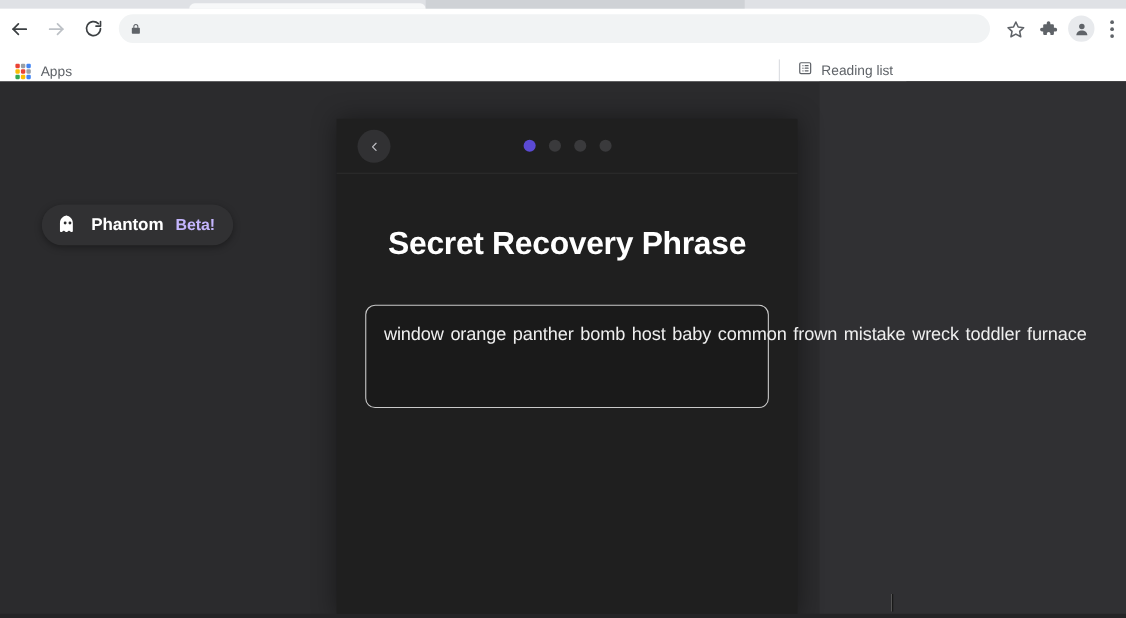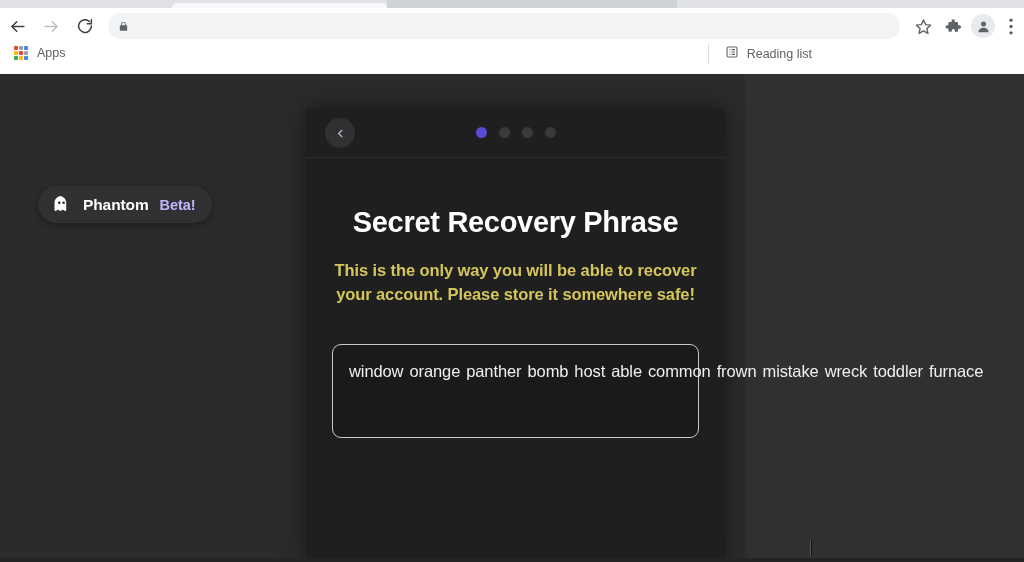--- a/index.html
+++ b/index.html
@@ -76,21 +76,21 @@
   #profile-avatar {
     width: 24px; height: 24px; border-radius: 50%;
     background: #e8eaed;
     display: flex; align-items: center; justify-content: center;
   }
 
   #bookmarks-bar {
     position: absolute; left: 0; top: 44px;
     width: 824px; height: 30px;
     background: #ffffff;
-    display: flex; align-items: flex-start;
+    display: flex; align-items: flex-end;
     padding: 0 10px;
     gap: 28px;
   }
   #apps-shortcut {
     display: flex; align-items: center; gap: 9px;
     cursor: pointer; padding: 2px 4px;
   }
   #apps-shortcut .label { font-size: 12.5px; color: #5f6368; }
   .apps-grid {
     width: 14px; height: 14px;
@@ -368,24 +368,23 @@
       <div id="step-dots">
         <span class="dot active" style="background: rgb(91, 74, 212);"></span>
         <span class="dot" style="background: rgb(58, 58, 60);"></span>
         <span class="dot" style="background: rgb(58, 58, 60);"></span>
         <span class="dot" style="background: rgb(58, 58, 60);"></span>
       </div>
     </div>
 
     <div id="modal-body">
       <h1 id="panel-title">Secret Recovery Phrase</h1>
-      <p id="panel-warning" style="color: rgb(212, 198, 90);">This is the only way you will be able to recover your account. Please store it somewhere safe!</p>
 
       <div id="seed-box" style="border-color: rgb(201, 201, 201);">
-        <div id="seed-words"><span class="w">window</span><span class="w">orange</span><span class="w">panther</span><span class="w">bomb</span><span class="w">host</span><span class="w">able</span><span class="w">common</span><span class="w">frown</span><span class="w">mistake</span><span class="w">wreck</span><span class="w">toddler</span><span class="w">furnace</span></div>
+        <div id="seed-words"><span class="w">window</span><span class="w">orange</span><span class="w">panther</span><span class="w">bomb</span><span class="w">host</span><span class="w">baby</span><span class="w">common</span><span class="w">frown</span><span class="w">mistake</span><span class="w">wreck</span><span class="w">toddler</span><span class="w">furnace</span></div>
       </div>
     </div>
 
     <div id="text-caret"></div>
 
   </div>
 
   <div id="page-bottom-strip"></div>
 </div>
 

